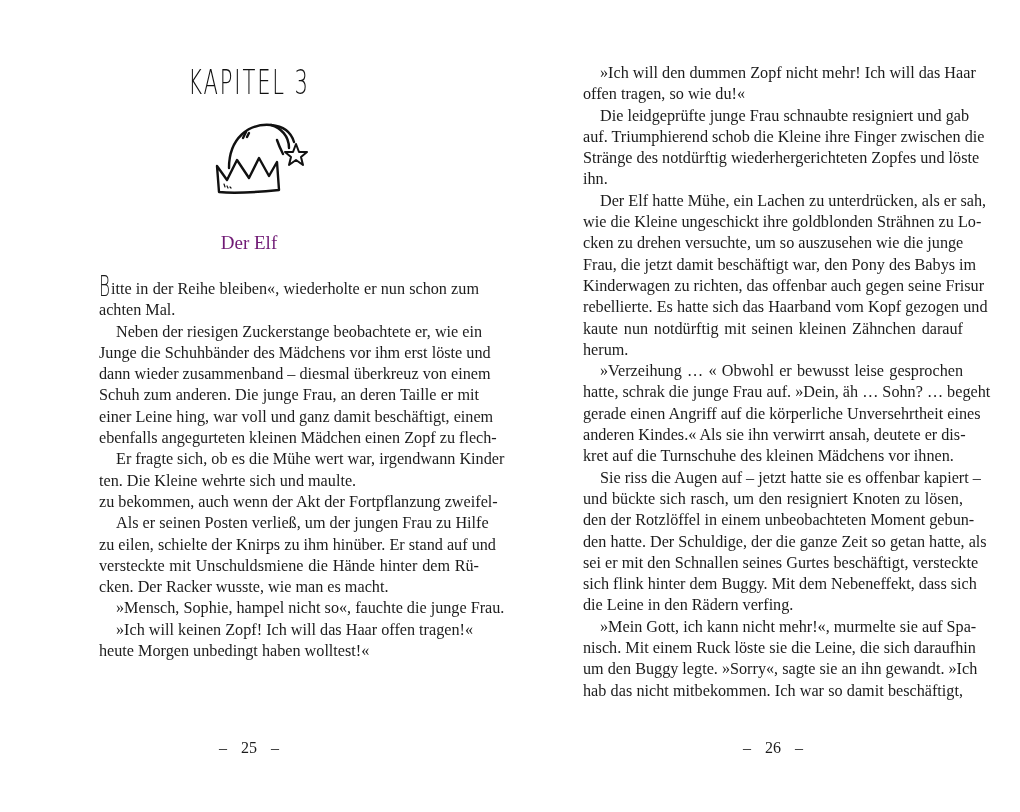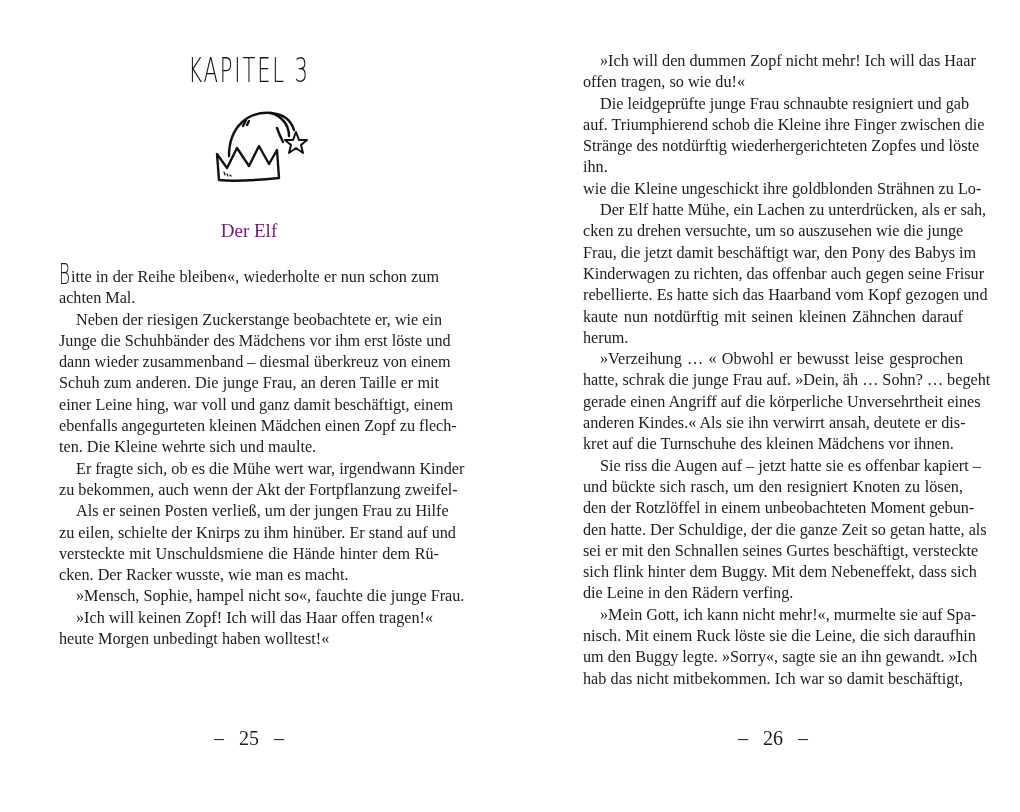--- a/index.html
+++ b/index.html
@@ -6,21 +6,21 @@
     body {
       width: 1020px; height: 812px;
       background: #ffffff;
       color: #1c1c1c;
       font-family: "Liberation Serif", "DejaVu Serif", serif;
       position: relative;
       overflow: hidden;
     }
     .page {
       position: absolute;
-      top: 0;
+      top: 12px;
       width: 380px;
       height: 624px;
     }
     .page-left { left: 59px; }
     .page-right { left: 583px; }
 
     .chapter-title {
       position: absolute;
       top: 50px;
       left: 0; width: 380px;
@@ -49,21 +49,21 @@
       color: #701a75;
     }
     .text-block {
       position: absolute;
       left: 0; width: 380px;
       font-size: 16.2px;
       line-height: 21.3px;
       text-align: justify;
       hyphens: manual;
     }
-    .page-left .text-block { top: 263px; }
+    .page-left .text-block { top: 263px; margin-left: 40px; }
     .page-right .text-block { top: 51px; }
     .line {
       display: block;
       text-align: justify;
       text-align-last: justify;
       white-space: nowrap;
     }
     .line.last {
       text-align-last: left;
     }
@@ -79,21 +79,21 @@
       width: 12px;
       vertical-align: baseline;
       position: relative;
       top: 2px;
     }
     .folio {
       position: absolute;
       top: 727px;
       left: 0; width: 380px;
       text-align: center;
-      font-size: 20px;
+      font-size: 16px;
       color: #1c1c1c;
     }
     .folio .dash { display: inline-block; margin: 0 10px; }
   </style>
 </head>
 <body>
 
 <div class="page page-left">
   <div class="chapter-title">KAPITEL 3</div>
 
@@ -118,22 +118,22 @@
 
   <div class="text-block" id="left-text">
       <span class="line"><span class="dropcap">B</span><span>itte in der Reihe bleiben«, wiederholte er nun schon zum</span></span>
       <span class="line last">achten Mal.</span>
       <span class="line indent">Neben der riesigen Zuckerstange beobachtete er, wie ein</span>
       <span class="line">Junge die Schuhbänder des Mädchens vor ihm erst löste und</span>
       <span class="line">dann wieder zusammenband – diesmal überkreuz von einem</span>
       <span class="line">Schuh zum anderen. Die junge Frau, an deren Taille er mit</span>
       <span class="line">einer Leine hing, war voll und ganz damit beschäftigt, einem</span>
       <span class="line">ebenfalls angegurteten kleinen Mädchen einen Zopf zu flech-</span>
+      <span class="line indent">Er fragte sich, ob es die Mühe wert war, irgendwann Kinder</span>
       <span class="line last">ten. Die Kleine wehrte sich und maulte.</span>
-      <span class="line indent">Er fragte sich, ob es die Mühe wert war, irgendwann Kinder</span>
       <span class="line">zu bekommen, auch wenn der Akt der Fortpflanzung zweifel-</span>
       <span class="line indent">Als er seinen Posten verließ, um der jungen Frau zu Hilfe</span>
       <span class="line">zu eilen, schielte der Knirps zu ihm hinüber. Er stand auf und</span>
       <span class="line">versteckte mit Unschuldsmiene die Hände hinter dem Rü-</span>
       <span class="line last">cken. Der Racker wusste, wie man es macht.</span>
       <span class="line indent">»Mensch, Sophie, hampel nicht so«, fauchte die junge Frau.</span>
       <span class="line indent last">»Ich will keinen Zopf! Ich will das Haar offen tragen!«</span>
       <span class="line last">heute Morgen unbedingt haben wolltest!«</span>
     </div>
 
@@ -145,22 +145,22 @@
 </div>
 
 <div class="page page-right">
   <div class="text-block" id="right-text">
       <span class="line indent">»Ich will den dummen Zopf nicht mehr! Ich will das Haar</span>
       <span class="line last">offen tragen, so wie du!«</span>
       <span class="line indent">Die leidgeprüfte junge Frau schnaubte resigniert und gab</span>
       <span class="line">auf. Triumphierend schob die Kleine ihre Finger zwischen die</span>
       <span class="line">Stränge des notdürftig wiederhergerichteten Zopfes und löste</span>
       <span class="line last">ihn.</span>
+      <span class="line indent">Der Elf hatte Mühe, ein Lachen zu unterdrücken, als er sah,</span>
       <span class="line">wie die Kleine ungeschickt ihre goldblonden Strähnen zu Lo-</span>
-      <span class="line indent">Der Elf hatte Mühe, ein Lachen zu unterdrücken, als er sah,</span>
       <span class="line">cken zu drehen versuchte, um so auszusehen wie die junge</span>
       <span class="line">Frau, die jetzt damit beschäftigt war, den Pony des Babys im</span>
       <span class="line">Kinderwagen zu richten, das offenbar auch gegen seine Frisur</span>
       <span class="line">rebellierte. Es hatte sich das Haarband vom Kopf gezogen und</span>
       <span class="line">kaute nun notdürftig mit seinen kleinen Zähnchen darauf</span>
       <span class="line last">herum.</span>
       <span class="line indent">»Verzeihung … « Obwohl er bewusst leise gesprochen</span>
       <span class="line">hatte, schrak die junge Frau auf. »Dein, äh … Sohn? … begeht</span>
       <span class="line">gerade einen Angriff auf die körperliche Unversehrtheit eines</span>
       <span class="line">anderen Kindes.« Als sie ihn verwirrt ansah, deutete er dis-</span>

